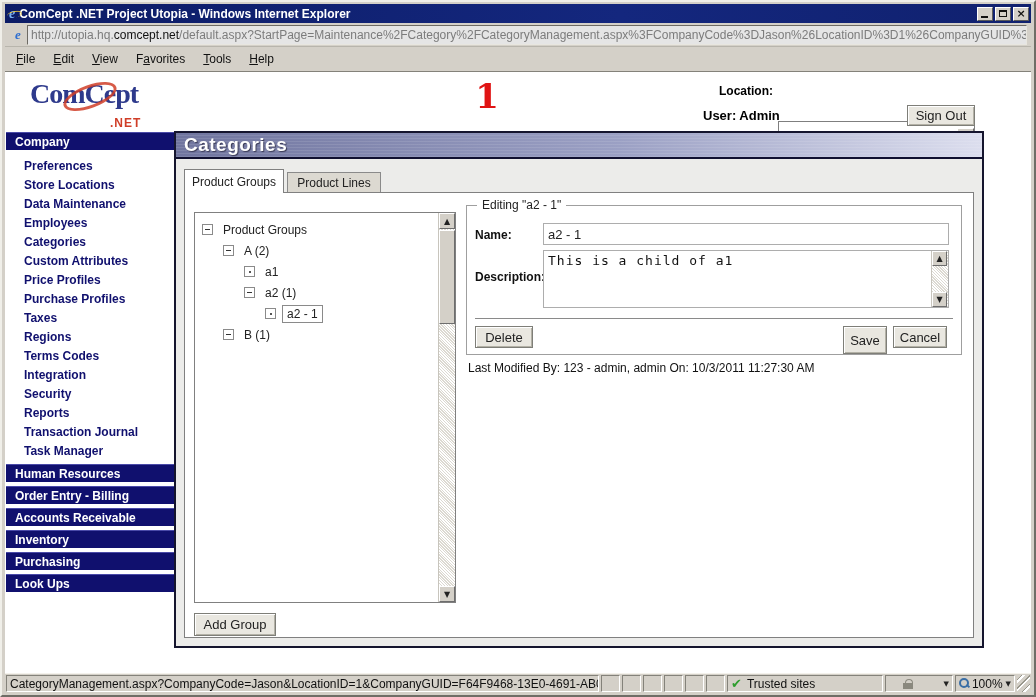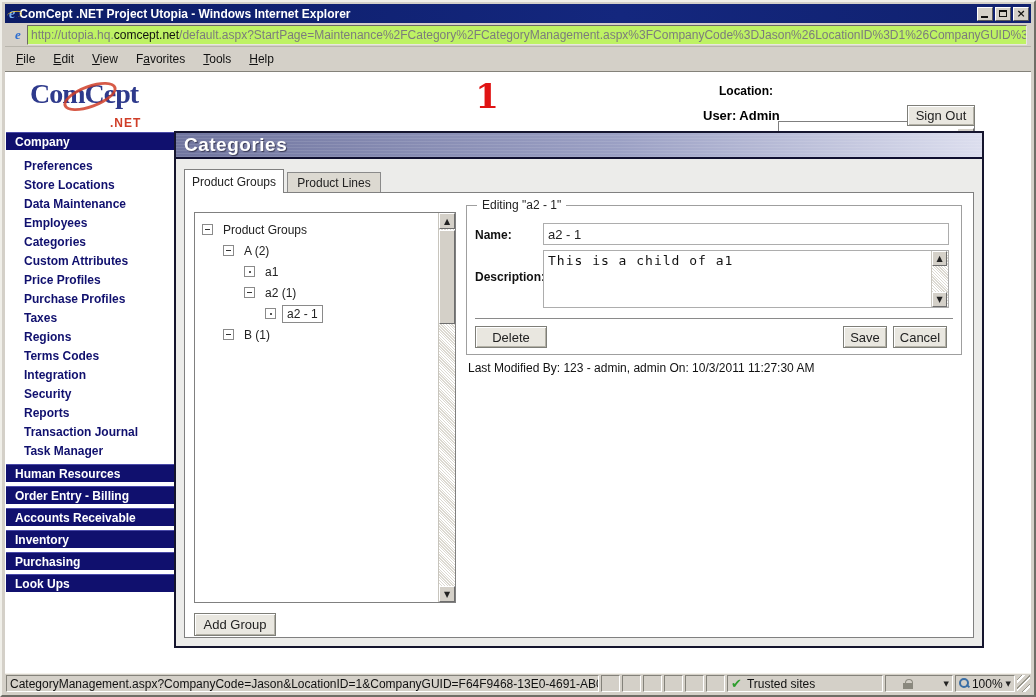--- a/index.html
+++ b/index.html
@@ -21,21 +21,21 @@
   .winbtn { width:16px; height:14px; margin-left:2px; background:var(--chrome);
     border:1px solid; border-color:#fff #5a5a5a #5a5a5a #fff; position:relative;
     display:flex; align-items:center; justify-content:center; }
   .winbtn .min-glyph { position:absolute; left:3px; bottom:2px; width:7px; height:2px; background:#111; }
   .winbtn .max-glyph { width:8px; height:7px; border:1px solid #111; border-top-width:2px; }
   .winbtn .close-glyph { font:bold 11px "DejaVu Sans",sans-serif; color:#111; line-height:1; }
   
   .addressbar { position:absolute; top:21px; left:3px; right:3px; height:24px; background:var(--chrome);
     display:flex; align-items:center; padding:0 4px; border-bottom:1px solid #b8b5ac; }
   .addr-icon { font:bold italic 13px "Liberation Serif",serif; color:#2f6fd0; width:18px; text-align:center; }
-  .addr-field { flex:1; height:20px; background:#bef264; border:1px solid; border-color:#6d6a63 #e8e6df #e8e6df #6d6a63;
+  .addr-field { flex:1; height:20px; background:#e5e5e5; border:1px solid; border-color:#6d6a63 #e8e6df #e8e6df #6d6a63;
     display:flex; align-items:center; padding:0 3px; overflow:hidden; white-space:nowrap; }
   .addr-field span { font-size:12px; }
   .url-dim { color:#7c7c7c; }
   .url-domain { color:#111; }
   
   .menubar { position:absolute; top:45px; left:3px; right:3px; height:25px; background:var(--chrome);
     display:flex; align-items:center; padding-left:2px;
     border-bottom:1px solid #84827a; box-shadow:0 1px 0 #f4f2ec; }
   .menu-item { font-size:12px; color:#111; padding:4px 9px; cursor:default; }
   .menu-item .u { text-decoration:underline; }
@@ -105,22 +105,22 @@
   .legend { position:absolute; left:10px; top:-8px; background:#fff; padding:0 5px; font-size:12px; color:#222; }
   .fld-label { position:absolute; left:8px; font-weight:bold; font-size:12px; color:#111; }
   .name-input { position:absolute; left:76px; top:17px; right:12px; height:22px; border:1px solid #adadad;
     font:13px "Liberation Sans",sans-serif; padding:0 4px; color:#222; }
   .desc-wrap { position:absolute; left:76px; top:44px; right:12px; height:58px; border:1px solid #adadad; background:#15803d; }
   .desc-text { position:absolute; left:0; top:0; right:17px; bottom:0; border:none; resize:none; overflow:hidden;
     font:13px "DejaVu Sans Mono",monospace; letter-spacing:1px; padding:2px 4px; color:#111; outline:none; }
   .desc-scroll { position:absolute; right:0; top:0; bottom:0; width:17px;
     background:repeating-linear-gradient(45deg,#fff 0 1px,#dcd9d1 1px 2px); border-left:1px solid #c8c5bd; }
   .editor-hr { position:absolute; left:8px; right:8px; top:112px; border-top:1px solid #8a8a8a; }
-  .delete-btn { position:absolute; left:8px; top:120px; width:72px; height:22px; font-size:13px; }
-  .save-btn { position:absolute; right:74px; top:120px; width:44px; height:22px; font-size:13px; }
+  .delete-btn { position:absolute; left:8px; top:120px; width:58px; height:22px; font-size:13px; }
+  .save-btn { position:absolute; right:74px; top:120px; width:44px; height:28px; font-size:13px; }
   .cancel-btn { position:absolute; right:14px; top:120px; width:54px; height:22px; font-size:13px; }
   .last-modified { position:absolute; left:283px; top:168px; font-size:12px; color:#111; }
   
   .statusbar { position:absolute; left:3px; right:3px; bottom:2px; height:20px; background:var(--chrome);
     display:flex; align-items:stretch; gap:2px; padding:1px 1px 1px 1px; border-top:1px solid #f4f2ec; }
   .sb-panel { border:1px solid; border-color:#84827a #fff #fff #84827a; display:flex; align-items:center;
     font-size:12px; color:#111; overflow:hidden; white-space:nowrap; padding:0 3px; }
   .sb-url { flex:1; }
   .sb-spacer { width:19px; flex:none; }
   .sb-trusted { width:156px; flex:none; gap:5px; }

